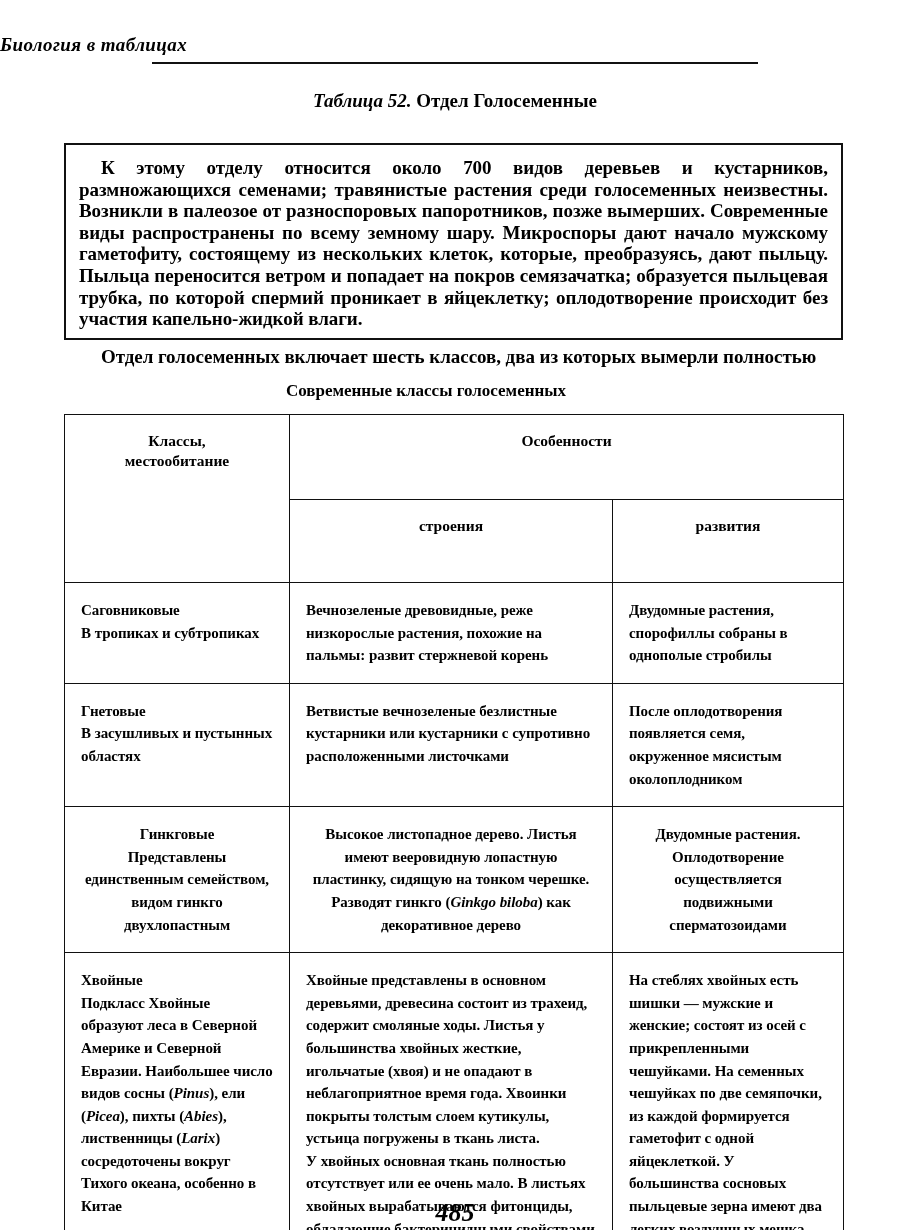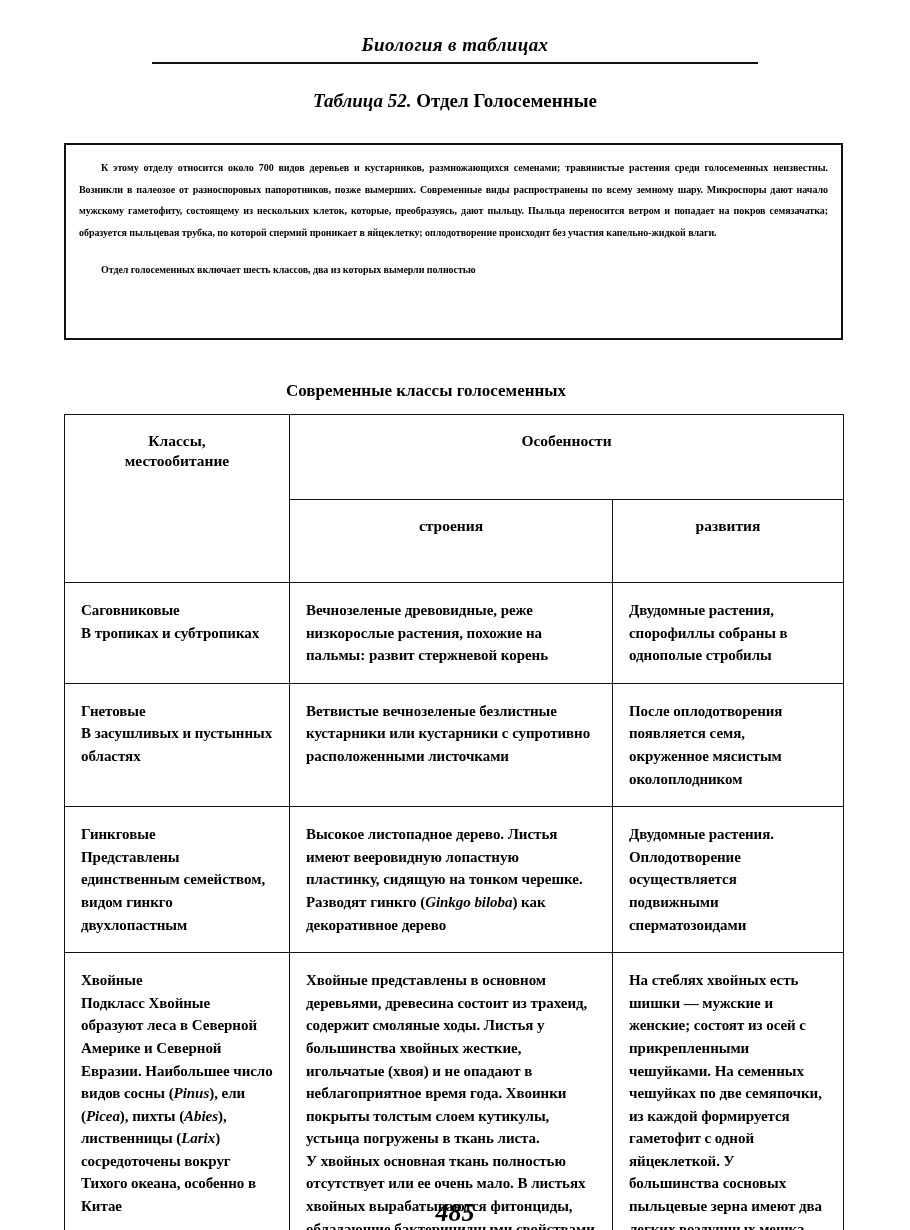--- a/index.html
+++ b/index.html
@@ -21,21 +21,21 @@
     inset: 0;
     padding: 0;
   }
 
   
   .runhead {
     position: absolute;
     top: 34px;
     left: 0;
     width: 910px;
-    text-align: center;
+    text-align: left;
     font-style: italic;
     font-weight: bold;
     font-size: 19px;
     letter-spacing: 0.4px;
     font-family: "Liberation Serif", "DejaVu Serif", serif;
   }
   .runhead-rule {
     position: absolute;
     top: 62px;
     left: 152px;
@@ -67,21 +67,21 @@
     left: 64px;
     top: 143px;
     width: 779px;
     height: 197px;
     border: 2px solid #111;
     box-sizing: border-box;
     padding: 12px 13px 8px 13px;
   }
   .intro-box p {
     margin: 0;
-    font-size: 10px;
+    font-size: 19px;
     line-height: 21.6px;
     text-align: justify;
     text-indent: 22px;
     font-weight: bold;
     letter-spacing: -0.05px;
     font-family: "Liberation Serif", "DejaVu Serif", serif;
   }
   .intro-box p.p2 { margin-top: 16px; }
 
   
@@ -138,21 +138,21 @@
     display: block;
     font-weight: bold;
   }
   td.cell .body {
     display: block;
   }
   td.cell i { font-style: italic; }
 
   .row-h1 { height: 96px; }
   .row-h2 { height: 105px; }
-  .row-h3 { height: 115px; }
+  .row-h3 { height: 115px; text-align: center; }
   .row-h4 { height: 280px; }
 
   
   .folio {
     position: absolute;
     top: 1158px;
     left: 0;
     width: 910px;
     text-align: center;
     font-size: 26px;

